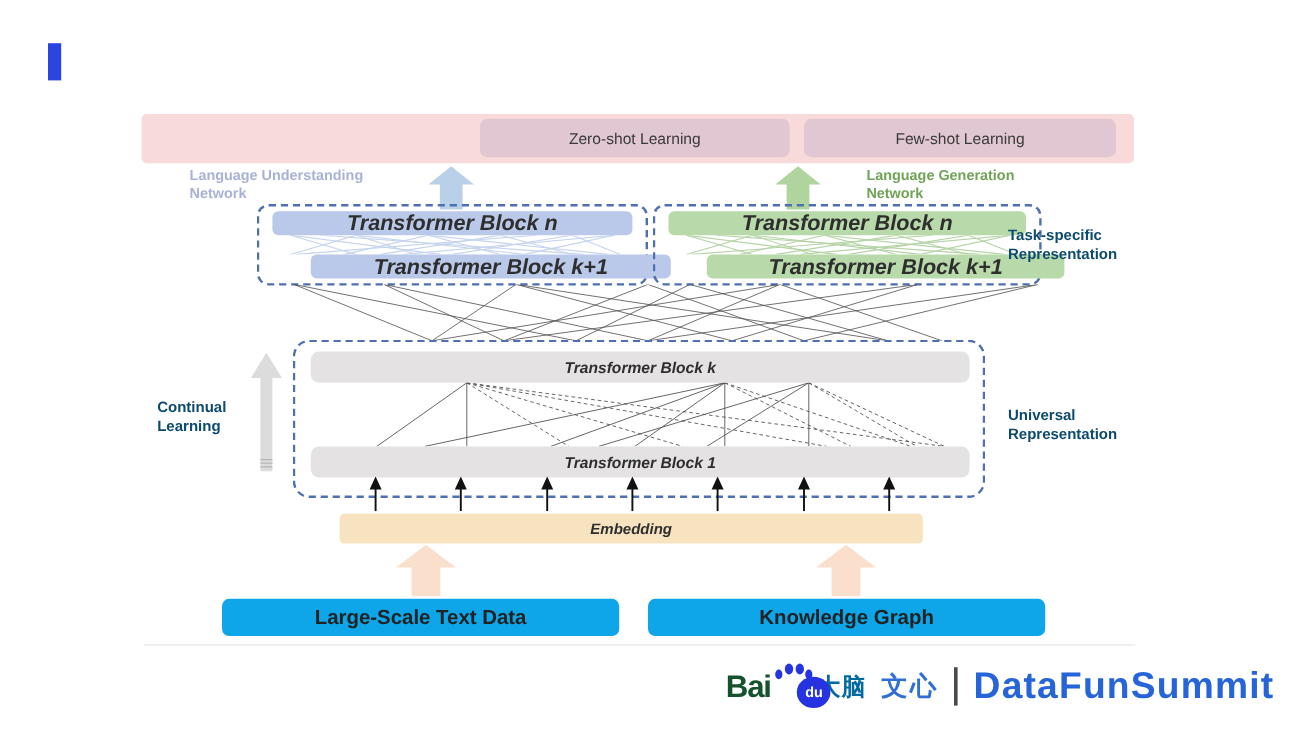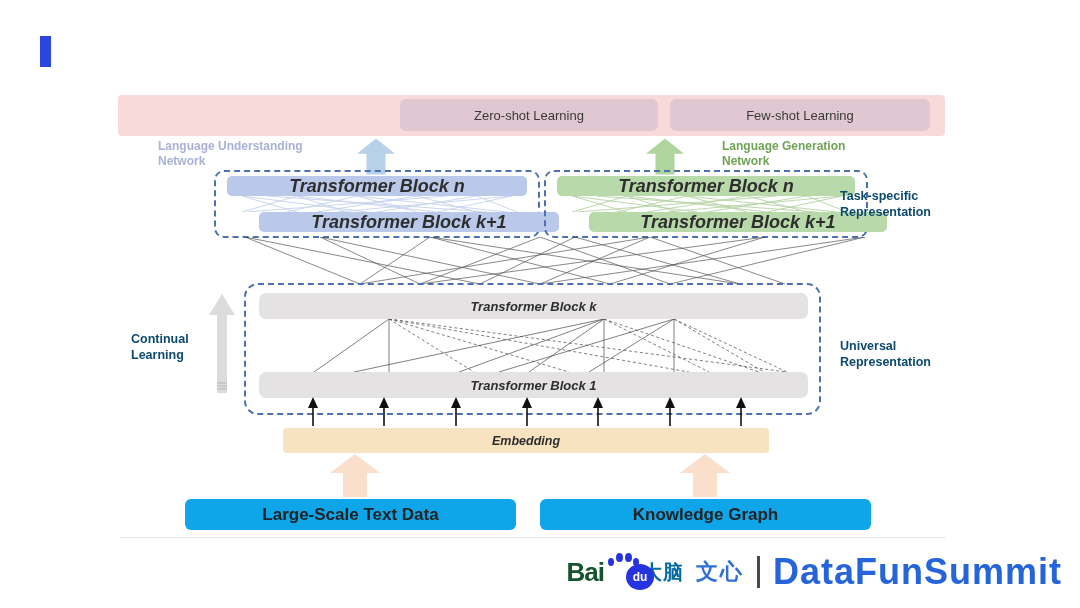--- a/index.html
+++ b/index.html
@@ -82,21 +82,21 @@
   .paw-body { position:absolute; left:4px; top:11px; width:28px; height:26px; background:#2534e0; border-radius:50%;
     display:flex; align-items:center; justify-content:center; color:#fff; font-size:12px; font-weight:bold;margin-left:17px; }
   .toe { position:absolute; background:#2534e0; border-radius:50%; }
   .toe1 { left:3px;  top:5px; width:6px; height:8px; }
   .toe2 { left:11px; top:0px; width:7px; height:9px; }
   .toe3 { left:20px; top:0px; width:7px; height:9px; }
   .toe4 { left:28px; top:5px; width:6px; height:8px; }
   .danao { color:#0369a1; font-weight:bold; font-size:20px; letter-spacing:1px;font-family:Liberation Mono, monospace; }
   .wenxin { color:#2f6fd6; font-weight:bold; font-size:22px; margin-left:12px; letter-spacing:2px; }
   .vbar { width:3px; height:32px; background:#4a4a4a; margin:0 13px; }
-  .summit { color:#2664d9; font-weight:bold; font-size:36px; letter-spacing:1px; }
+  .summit { color:#2664d9; font-weight:bold; font-size:31px; letter-spacing:1px; }
 </style>
 </head>
 <body>
 
 <div class="slide">
 
   <div class="title-bar"></div>
 
   <div class="banner">
     <div class="banner-box bb1">Zero-shot Learning</div>

